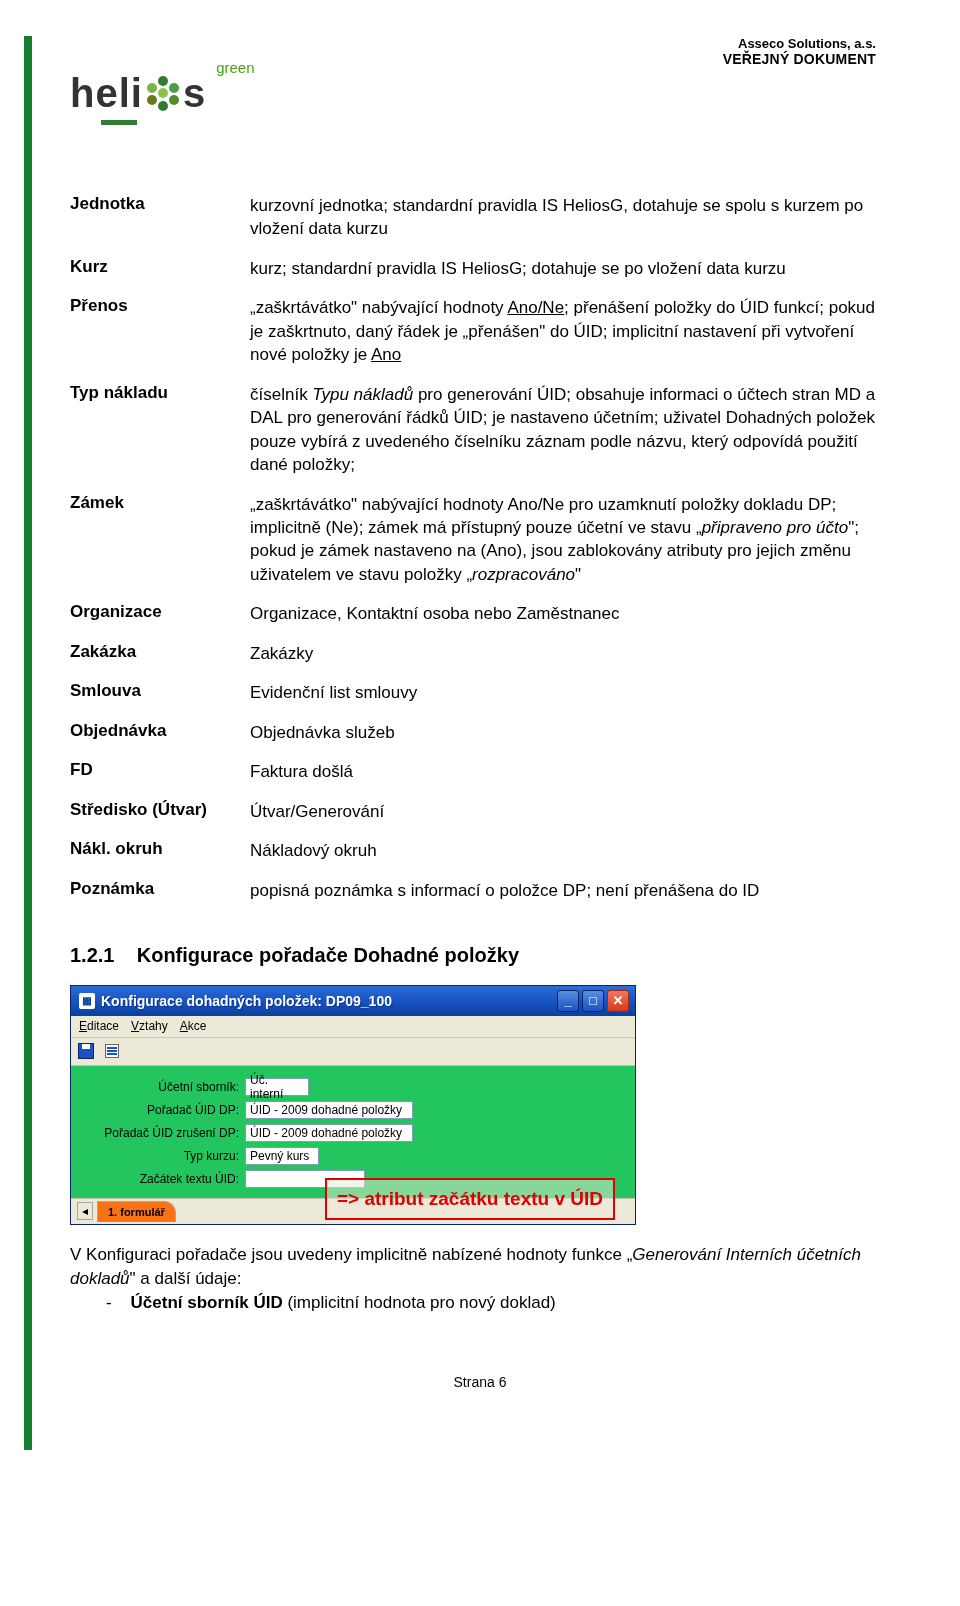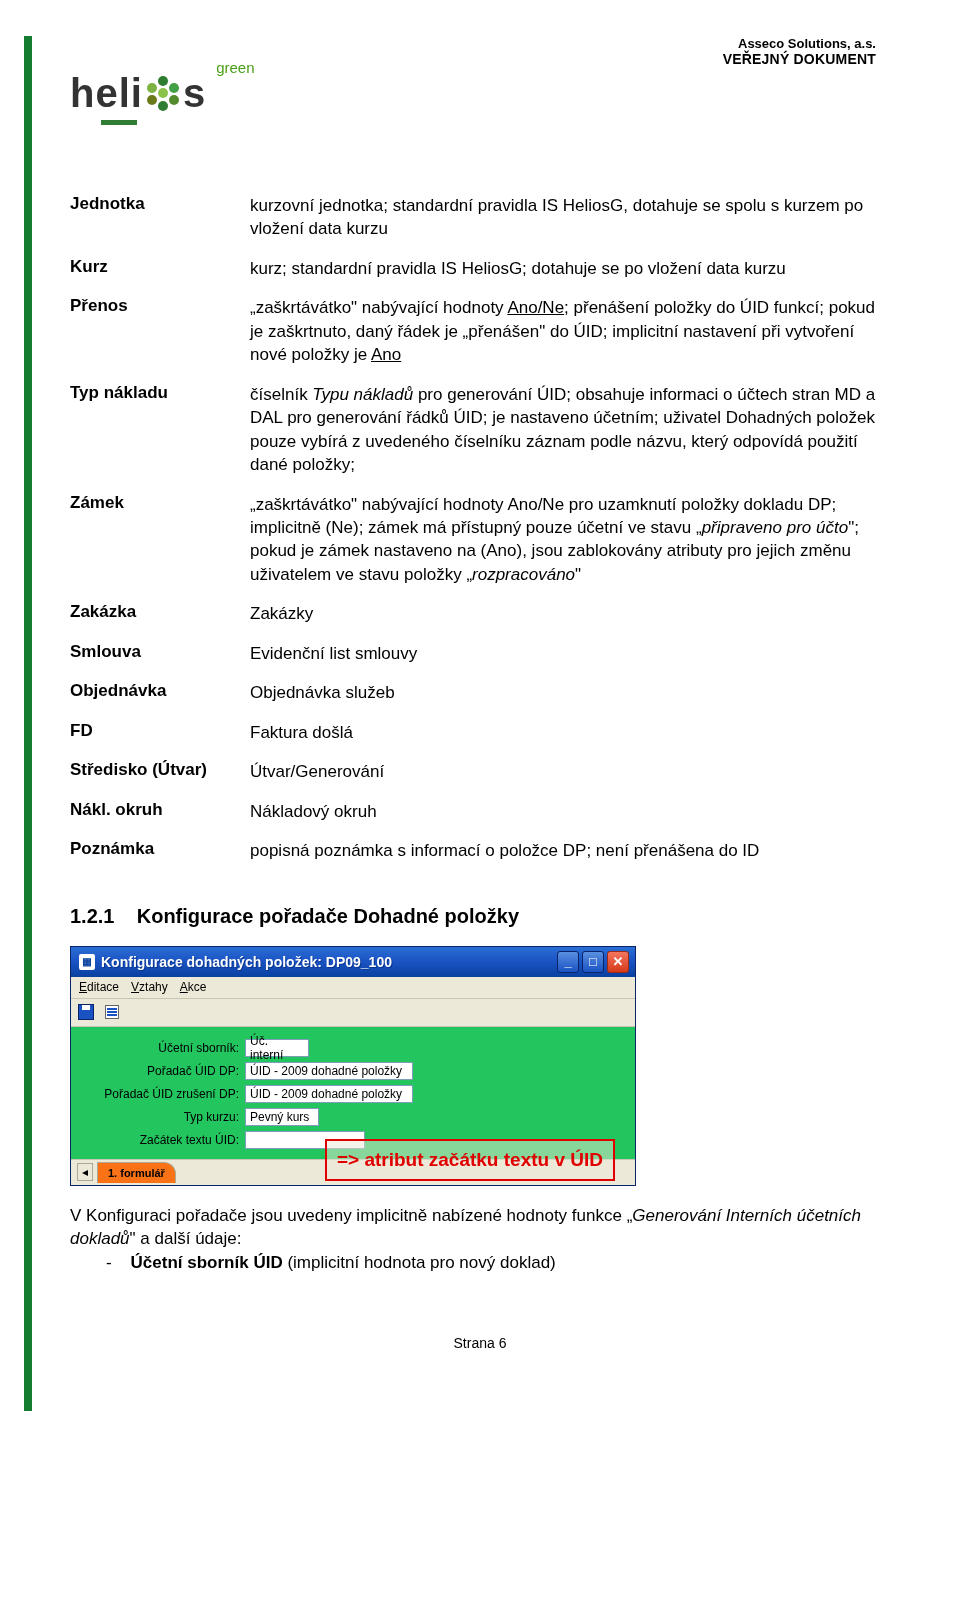--- a/index.html
+++ b/index.html
@@ -232,20 +232,24 @@
       </div>
       <div class="def-row">
         <div class="def-term">Typ nákladu</div>
         <div class="def-desc"><span>číselník </span><span class="i">Typu nákladů</span><span> pro generování ÚID; obsahuje informaci o účtech stran MD a DAL pro generování řádků ÚID; je nastaveno účetním; uživatel Dohadných položek pouze vybírá z uvedeného číselníku záznam podle názvu, který odpovídá použití dané položky;</span></div>
       </div>
       <div class="def-row">
         <div class="def-term">Zámek</div>
         <div class="def-desc"><span>„zaškrtávátko" nabývající hodnoty Ano/Ne pro uzamknutí položky dokladu DP; implicitně (Ne); zámek má přístupný pouze účetní ve stavu „</span><span class="i">připraveno pro účto</span><span>"; pokud je zámek nastaveno na (Ano), jsou zablokovány atributy pro jejich změnu uživatelem ve stavu položky „</span><span class="i">rozpracováno</span><span>"</span></div>
       </div>
       <div class="def-row">
+        <div class="def-term">Organizace</div>
+        <div class="def-desc"><span>Organizace, Kontaktní osoba nebo Zaměstnanec</span></div>
+      </div>
+      <div class="def-row">
         <div class="def-term">Zakázka</div>
         <div class="def-desc"><span>Zakázky</span></div>
       </div>
       <div class="def-row">
         <div class="def-term">Smlouva</div>
         <div class="def-desc"><span>Evidenční list smlouvy</span></div>
       </div>
       <div class="def-row">
         <div class="def-term">Objednávka</div>
         <div class="def-desc"><span>Objednávka služeb</span></div>

